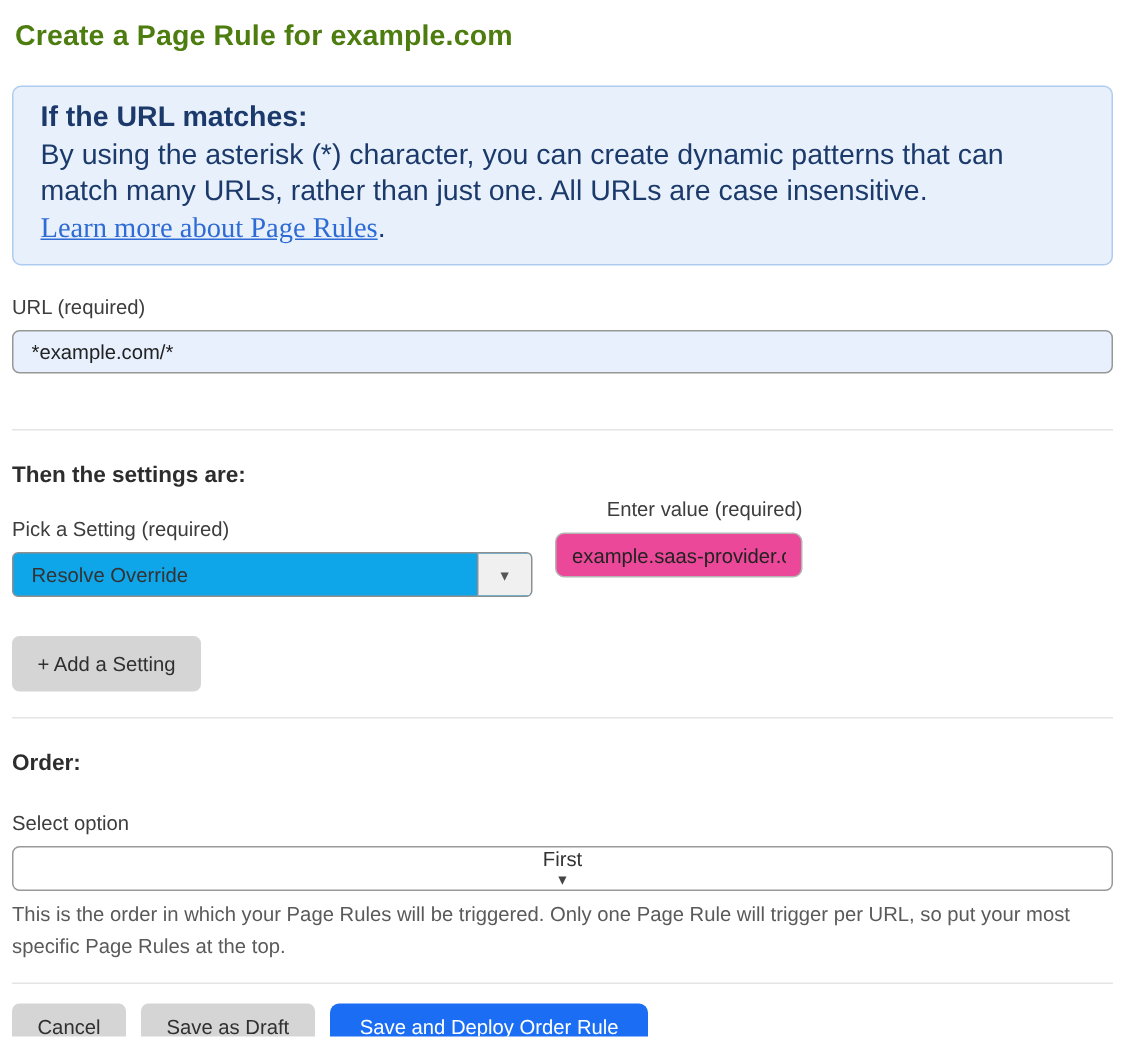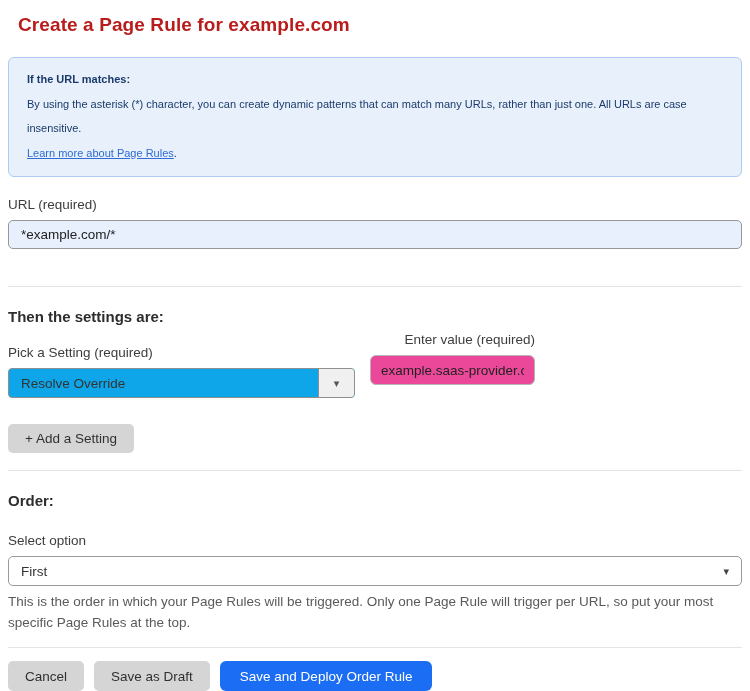--- a/index.html
+++ b/index.html
@@ -1,36 +1,36 @@
 <!DOCTYPE html>
 <html><head>
 <meta charset="utf-8">
 <style>
   * { box-sizing: border-box; margin: 0; padding: 0; }
   html, body { width: 750px; height: 691px; background: #ffffff; overflow: hidden; }
   body { font-family: "Liberation Sans", sans-serif; color: #2f2f2f; }
   .page { width: 750px; padding: 14px 8px 0 8px; }
 
   .page-title {
-    font-size: 19px; font-weight: bold; color: #b91c1c;
-    margin-left: 10px; letter-spacing: 0.1px;
+    font-size: 19px; font-weight: bold; color: #4d7c0f;
+    margin-left: 2px; letter-spacing: 0.1px;
   }
 
   .info-box {
     margin-top: 21px;
     background: #e8f1fb;
     border: 1px solid #aecbf0;
     border-radius: 6px;
     padding: 9px 18px 11px 18px;
     color: #1b3a6b;
-    font-size: 11px;
+    font-size: 19px;
     line-height: 24.5px;
   }
   .info-heading { font-weight: bold; }
-  .info-link { color: #2e6bd4; text-decoration: underline; cursor: pointer; }
+  .info-link { color: #2e6bd4; text-decoration: underline; cursor: pointer; font-family: Liberation Serif, serif; }
   .info-suffix { color: #1b3a6b; }
 
   .field-label {
     display: block;
     font-size: 13.5px;
     color: #3d3d3d;
     margin-top: 20px;
   }
 
   .url-input {
@@ -92,31 +92,32 @@
   .gray-btn {
     height: 30px;
     background: #d5d5d5;
     border: none;
     border-radius: 5px;
     padding: 0 17px;
     font-family: "Liberation Sans", sans-serif;
     font-size: 13.5px; color: #303030;
     cursor: pointer;
   }
-  .add-setting-btn { margin-top: 26px; height: 29px; }
+  .add-setting-btn { margin-top: 26px; height: 37px; }
 
   .order-select {
     margin-top: 8px;
     width: 734px; height: 30px;
     background: #ffffff;
     border: 1px solid #999999;
     border-radius: 5px;
     display: flex; align-items: center;
     padding: 0 12px;
     cursor: pointer;
+    flex-direction: column;
   }
   .order-select-text { flex: 1; font-size: 13.5px; color: #333333; }
   .order-caret { color: #444444; font-size: 11px; }
 
   .help-text {
     margin-top: 5px;
     width: 734px;
     font-size: 13.5px;
     line-height: 21px;
     color: #5a5a5a;

